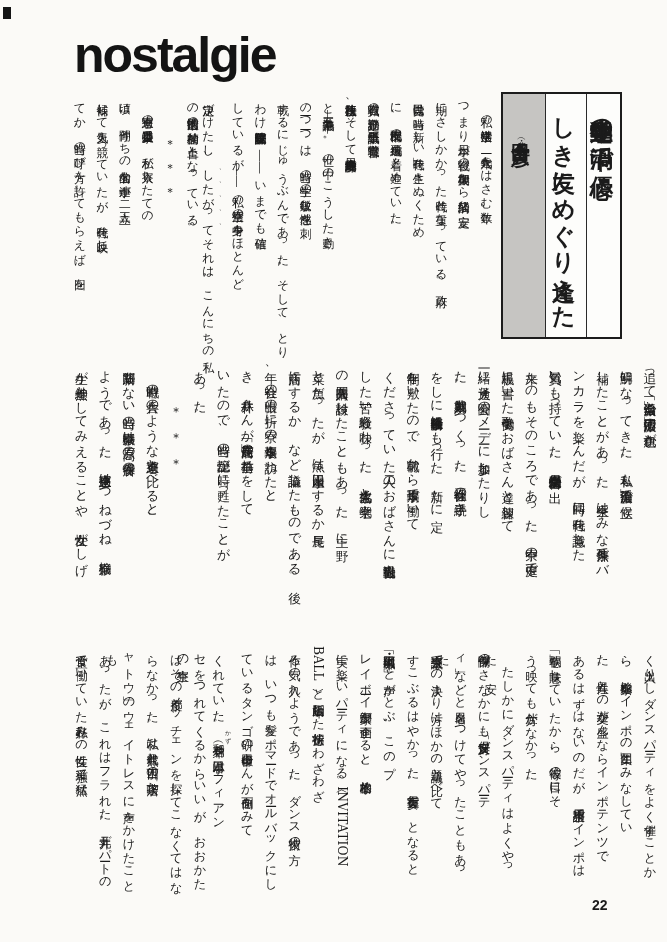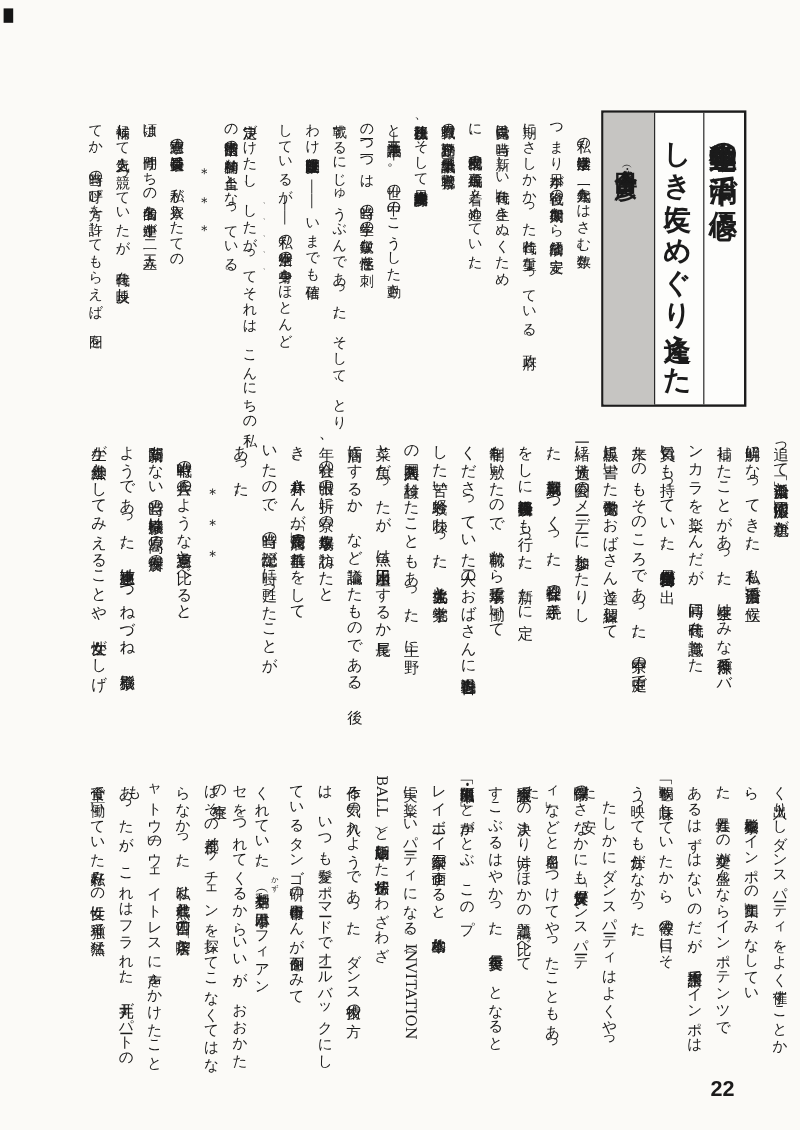--- a/index.html
+++ b/index.html
@@ -27,27 +27,28 @@
              border:2px solid #1c1c1c;background:#fdfdfb;display:flex;box-sizing:border-box;}
   .author-strip{width:44px;background:#c6c5c2;writing-mode:vertical-rl;text-orientation:mixed;
                 padding:32px 10px 0 0;box-sizing:border-box;}
   .author-name{font-size:19px;font-weight:bold;letter-spacing:2px;}
   .author-affil{font-size:9.5px;letter-spacing:0.5px;}
   .title-col{writing-mode:vertical-rl;text-orientation:mixed;border-left:1px solid #2a2a2a;
              font-weight:bold;font-size:23px;padding-top:7px;box-sizing:border-box;letter-spacing:0.5px;}
   .title-col-2{width:44px;padding-right:6px;}
   .title-col-1{flex:1;padding-right:2px;}
   .page-number{position:absolute;left:592px;top:897px;
-               font-family:"Liberation Sans","DejaVu Sans",sans-serif;font-weight:bold;font-size:18px;}
+               font-family:"Liberation Sans","DejaVu Sans",sans-serif;font-weight:bold;font-size:14px;}
 </style>
 </head>
 <body>
 
 <div class="page">
   <div class="corner-mark"></div>
+  <div class="masthead">nostalgie</div>
 
   <section class="band band1">
       <div class="col">　私の学寮生活は、一九六〇年をはさむ数年、</div>
       <div class="col">つまり日本が戦後の復興期から経済的な安定</div>
       <div class="col">期にさしかかった時代と重なっている。政府</div>
       <div class="col">自民党は当時、「新しい時代」を生きぬくため</div>
       <div class="col">に、支配機構の再編成を着々と進めていた。</div>
       <div class="col">教職員の勤務評定、王子製紙争議、警察官職</div>
       <div class="col">務執行法改正、そして日米安全保障条約改訂</div>
       <div class="col">と三井三池争議――。世の中のこうした動き</div>

